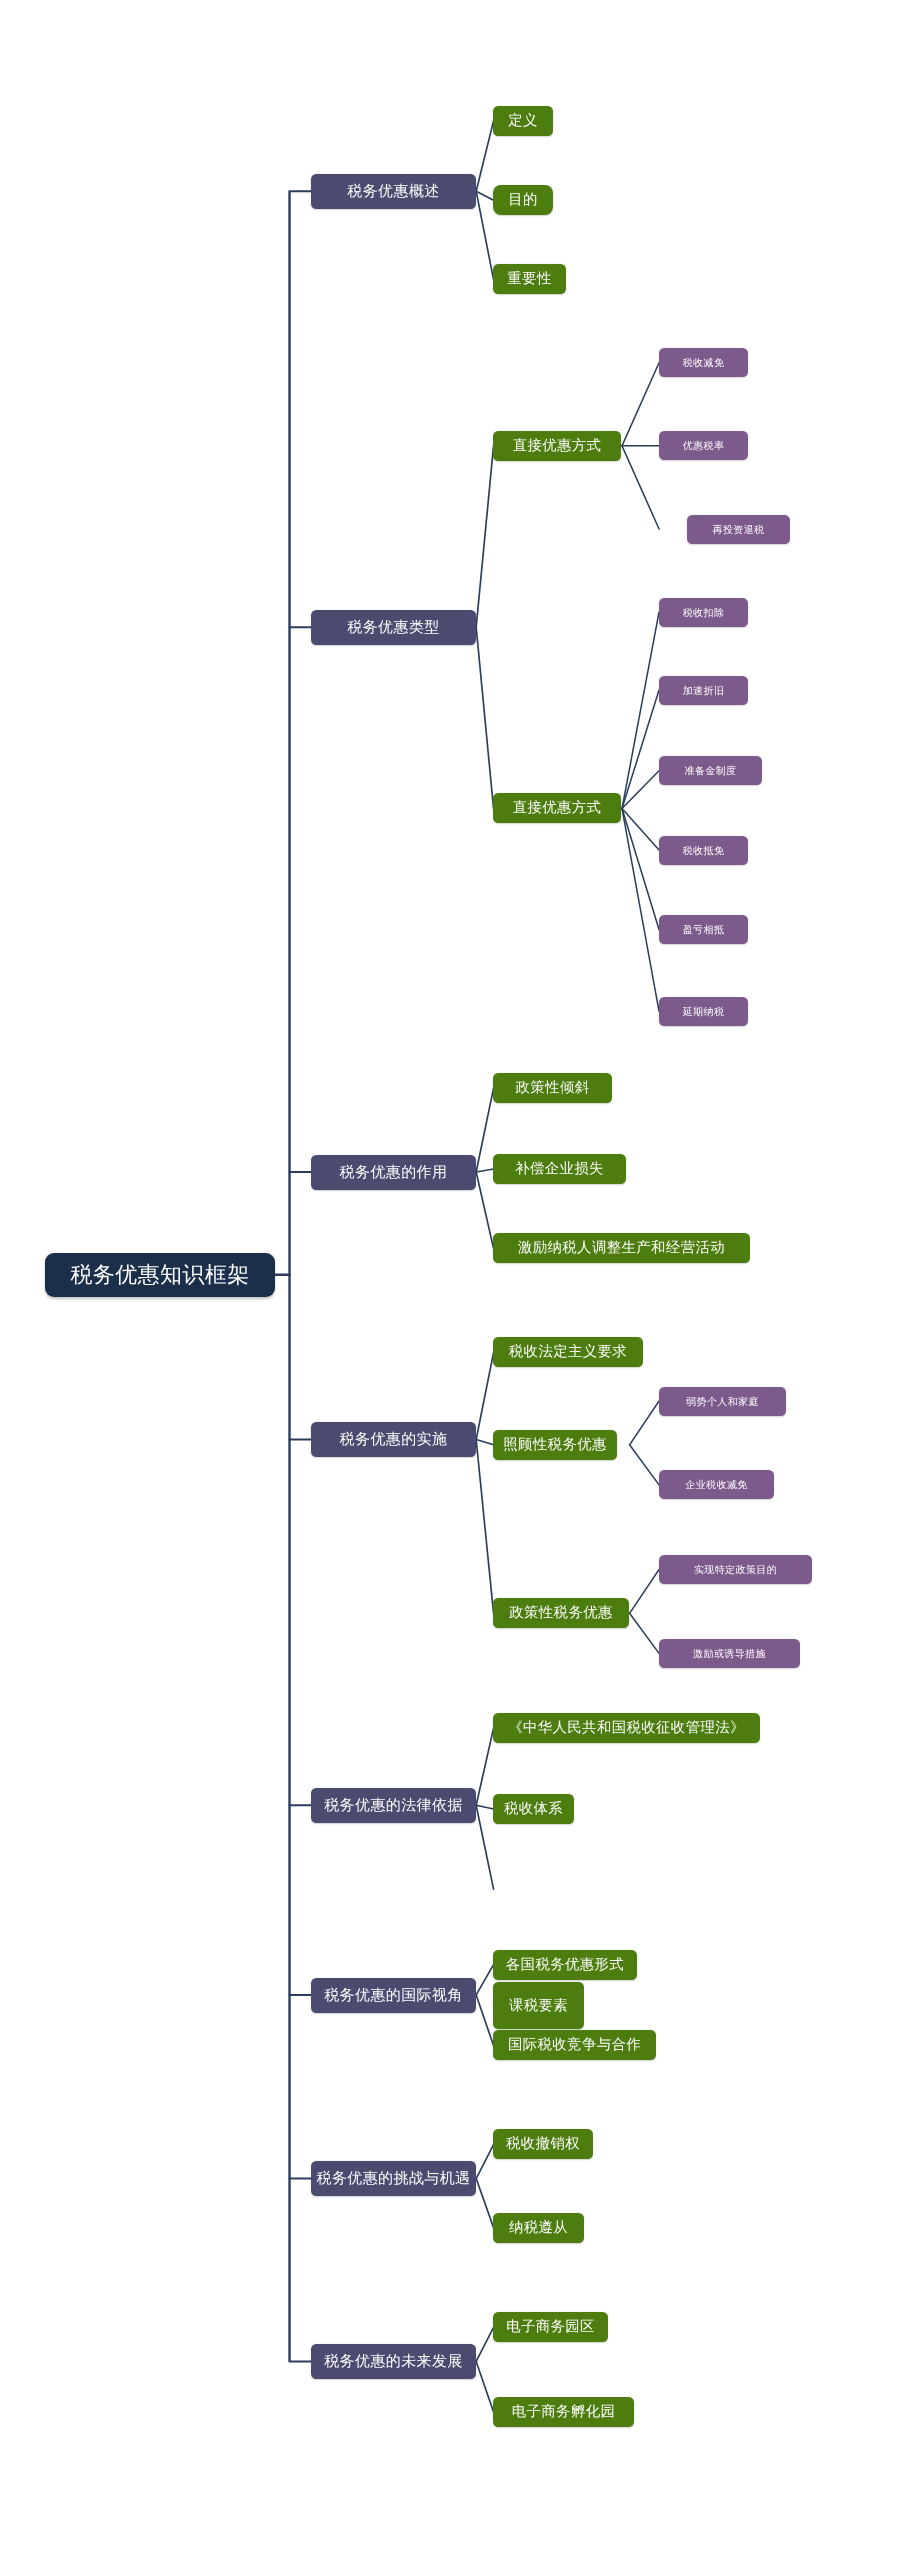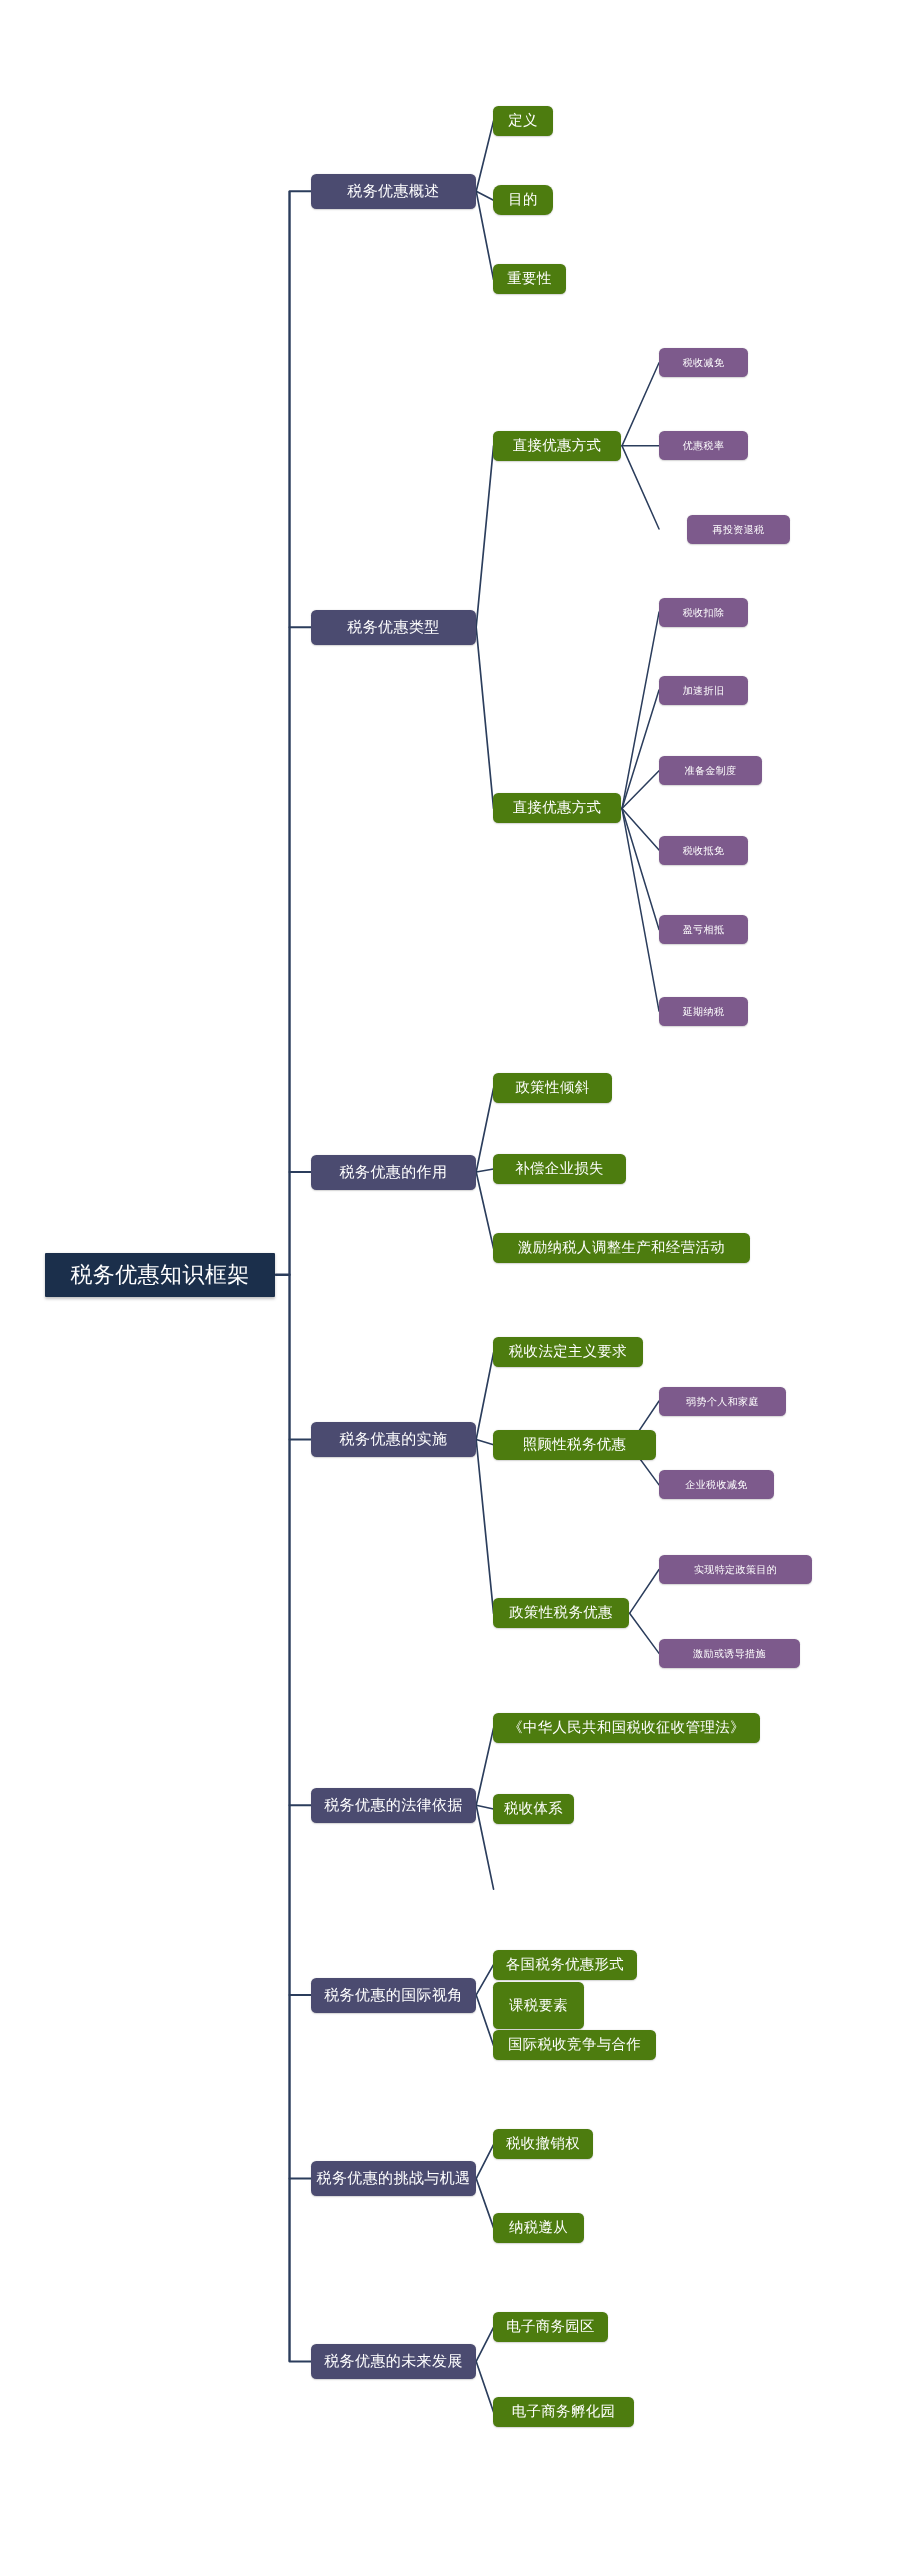--- a/index.html
+++ b/index.html
@@ -40,21 +40,21 @@
     box-shadow: 0 0.8px 1.5px rgba(0,0,0,0.18);
   }
   .node-label {
     display: block;
     line-height: 1.1;
   }
   
   .lvl0 {
     background: #1b2f4b;
     font-size: 22px;
-    border-radius: 1px;
+    border-radius: 9px;
     box-shadow: 0 1.5px 3px rgba(0,0,0,0.25);
   }
   
   .lvl1 {
     background: #4b4b70;
     font-size: 15px;
   }
   
   .lvl2 {
     background: #4d7c0f;
@@ -178,21 +178,21 @@
       </div>
       <div class="node lvl2" style="left: 493px; top: 1233px; width: 257px; height: 30px;">
         <span class="node-label">激励纳税人调整生产和经营活动</span>
       </div>
       <div class="node lvl1" style="left: 311px; top: 1422px; width: 165px; height: 35px;">
         <span class="node-label">税务优惠的实施</span>
       </div>
       <div class="node lvl2" style="left: 493px; top: 1337px; width: 150px; height: 30px;">
         <span class="node-label">税收法定主义要求</span>
       </div>
-      <div class="node lvl2" style="left: 493px; top: 1430px; width: 163px; height: 30px;">
+      <div class="node lvl2" style="left: 493px; top: 1430px; width: 124px; height: 30px;">
         <span class="node-label">照顾性税务优惠</span>
       </div>
       <div class="node lvl3" style="left: 659px; top: 1387px; width: 127px; height: 29px;">
         <span class="node-label">弱势个人和家庭</span>
       </div>
       <div class="node lvl3" style="left: 659px; top: 1470px; width: 115px; height: 29px;">
         <span class="node-label">企业税收减免</span>
       </div>
       <div class="node lvl2" style="left: 493px; top: 1598px; width: 136px; height: 30px;">
         <span class="node-label">政策性税务优惠</span>

